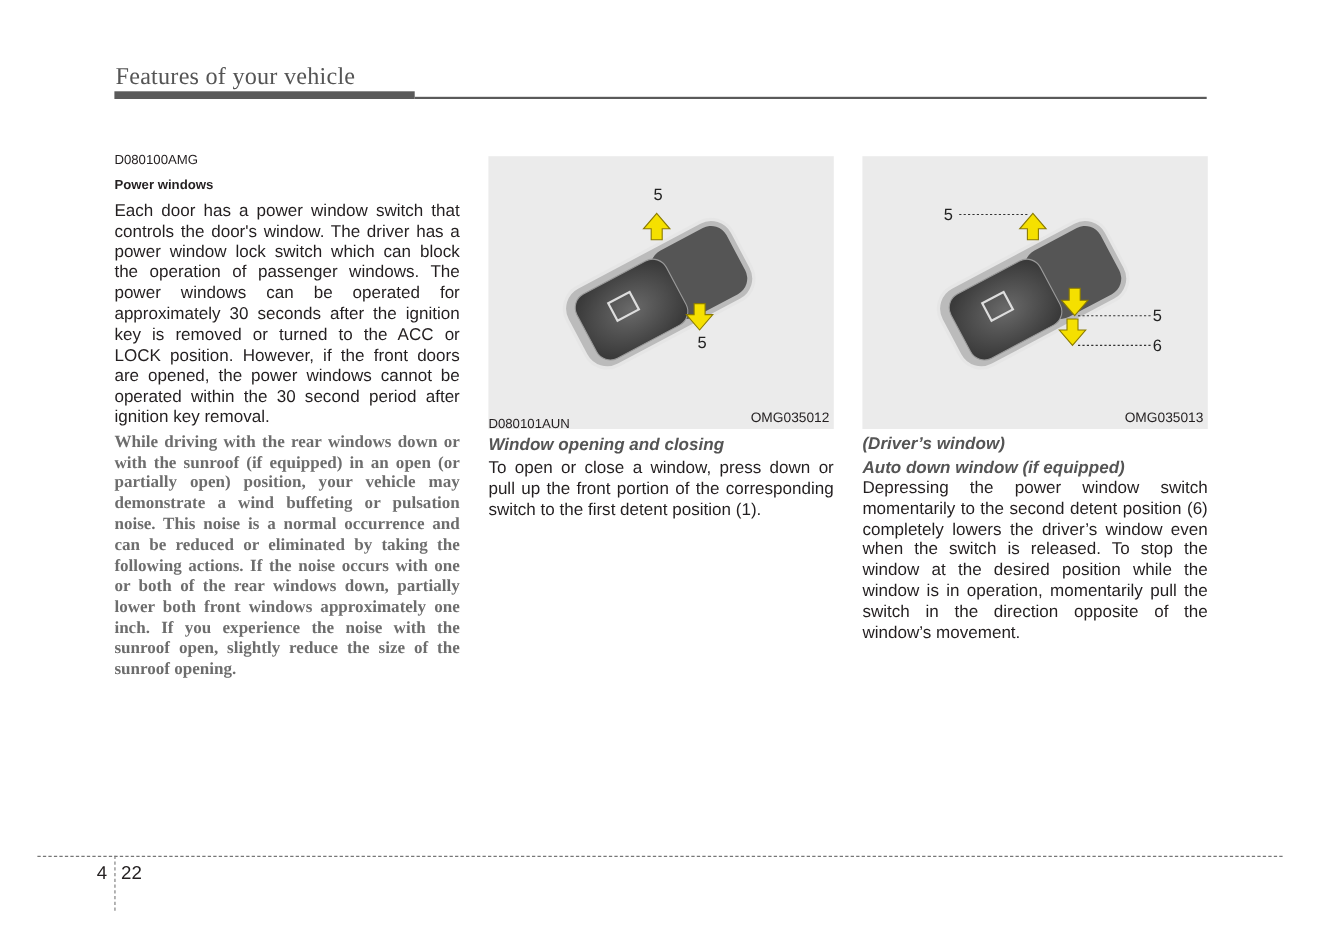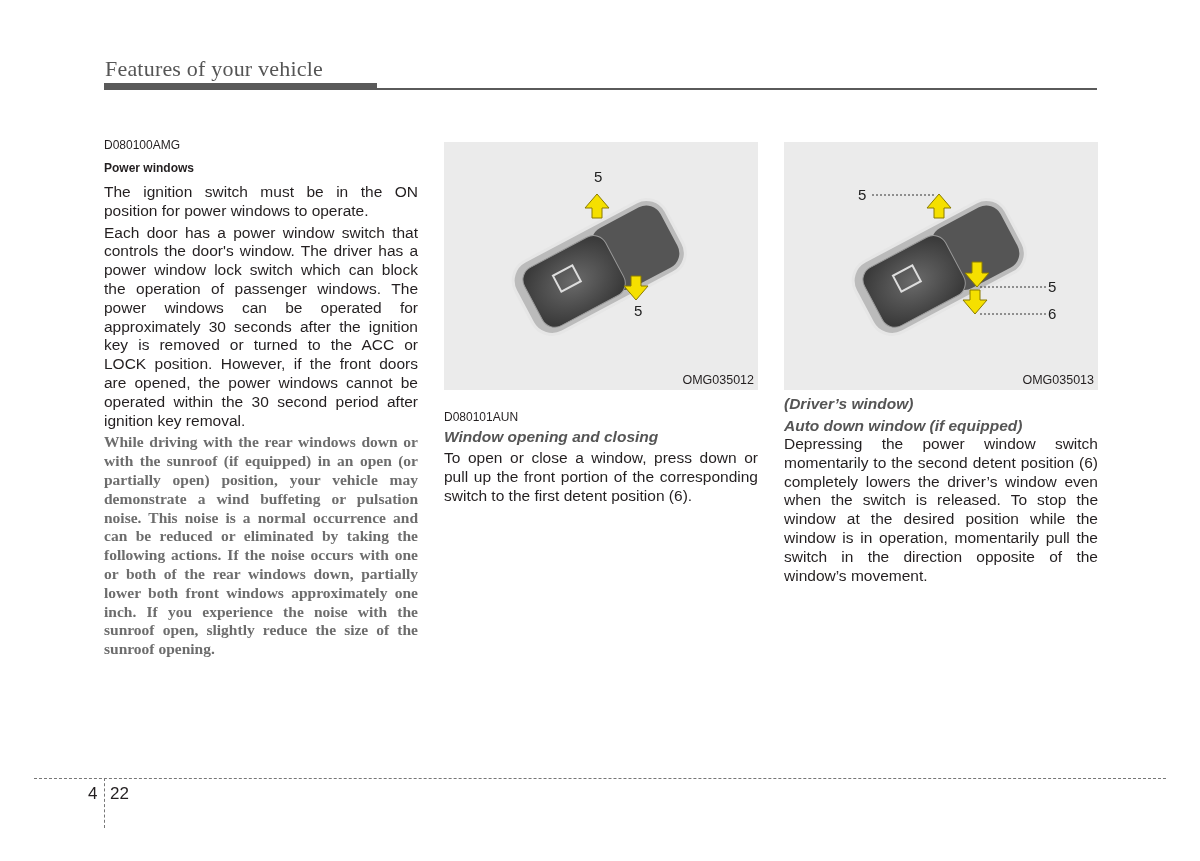--- a/index.html
+++ b/index.html
@@ -11,42 +11,41 @@
   .col1 { left:104px; }
   .code { font-size:12px; color:#231f20; margin:0; line-height:15px; }
   .h2 { font-size:12px; font-weight:bold; margin:4px 0 4px; line-height:22px; }
   .p { font-size:15.5px; line-height:18.8px; text-align:justify; margin:0 0 3px; }
   .notice-title { font-size:19px; font-weight:bold; color:#555; margin:14px 0 2px; line-height:22px; }
   .notice-body { font-family:"Liberation Serif", serif; font-weight:bold; color:#6d6d6d; font-size:15.5px; line-height:18.8px; text-align:justify; margin:0; }
   .figure { position:absolute; top:142px; width:314px; height:248px; background:#ebebeb; overflow:hidden; }
   .fig1 { left:444px; }
   .fig2 { left:784px; }
   .fig-code { position:absolute; right:4px; bottom:3px; font-size:12.5px; color:#231f20; }
-  .col2 { left:444px; top:410px; }
+  .col2 { left:444px; top:378px; }
   .col3 { left:784px; top:394px; }
   .h3i { font-size:15.5px; font-style:italic; font-weight:bold; color:#555; margin:2px 0 3px; line-height:19px; }
   .footer-dash { position:absolute; left:34px; top:778px; width:1132px; border-top:1.5px dashed #777; }
   .footer-vdash { position:absolute; left:104px; top:778px; height:50px; border-left:1.5px dashed #777; }
   .pg-chapter { position:absolute; left:88px; top:784px; font-size:17px; }
   .pg-num { position:absolute; left:110px; top:784px; font-size:17px; }
   svg { display:block; }
 </style>
 </head>
 <body>
 
 <div>
   <div class="header-title">Features of your vehicle</div>
   <div class="header-bar-thick"></div>
   <div class="header-bar-thin"></div>
 </div>
 
 <div class="col col1">
   <p class="code">D080100AMG</p>
   <div class="h2">Power windows</div>
-  <p class="p">The ignition switch must be in the ON position for power windows to operate.</p>
   <p class="p">Each door has a power window switch that controls the door's window. The driver has a power window lock switch which can block the operation of passenger windows. The power windows can be operated for approximately 30 seconds after the ignition key is removed or turned to the ACC or LOCK position. However, if the front doors are opened, the power windows cannot be operated within the 30 second period after ignition key removal.</p>
   <p class="notice-body">While driving with the rear windows down or with the sunroof (if equipped) in an open (or partially open) position, your vehicle may demonstrate a wind buffeting or pulsation noise. This noise is a normal occurrence and can be reduced or eliminated by taking the following actions. If the noise occurs with one or both of the rear windows down, partially lower both front windows approximately one inch. If you experience the noise with the sunroof open, slightly reduce the size of the sunroof opening.</p>
 </div>
 
 <div class="figure fig1">
   <svg width="314" height="248" viewBox="0 0 314 248">
     <defs>
       <radialGradient id="g1" cx="50%" cy="50%" r="60%">
           <stop offset="0" stop-color="#6a6a6a"></stop>
           <stop offset="1" stop-color="#3a3a3a"></stop>
@@ -99,21 +98,21 @@
     <text x="74" y="58" font-family="Liberation Sans, sans-serif" font-size="15" fill="#222">5</text>
     <text x="264" y="150" font-family="Liberation Sans, sans-serif" font-size="15" fill="#222">5</text>
     <text x="264" y="177" font-family="Liberation Sans, sans-serif" font-size="15" fill="#222">6</text>
   </svg>
   <div class="fig-code">OMG035013</div>
 </div>
 
 <div class="col col2">
   <p class="code">D080101AUN</p>
   <div class="h3i">Window opening and closing</div>
-  <p class="p">To open or close a window, press down or pull up the front portion of the corresponding switch to the first detent position (6).</p>
+  <p class="p">To open or close a window, press down or pull up the front portion of the corresponding switch to the first detent position (1).</p>
 </div>
 
 <div class="col col3">
   <div class="h3i" style="margin-top:0">(Driver’s window)</div>
   <div class="h3i" style="margin-bottom:0">Auto down window (if equipped)</div>
   <p class="p">Depressing the power window switch momentarily to the second detent position (6) completely lowers the driver’s window even when the switch is released. To stop the window at the desired position while the window is in operation, momentarily pull the switch in the direction opposite of the window’s movement.</p>
 </div>
 
 <div class="footer-dash"></div>
 <div class="footer-vdash"></div>

